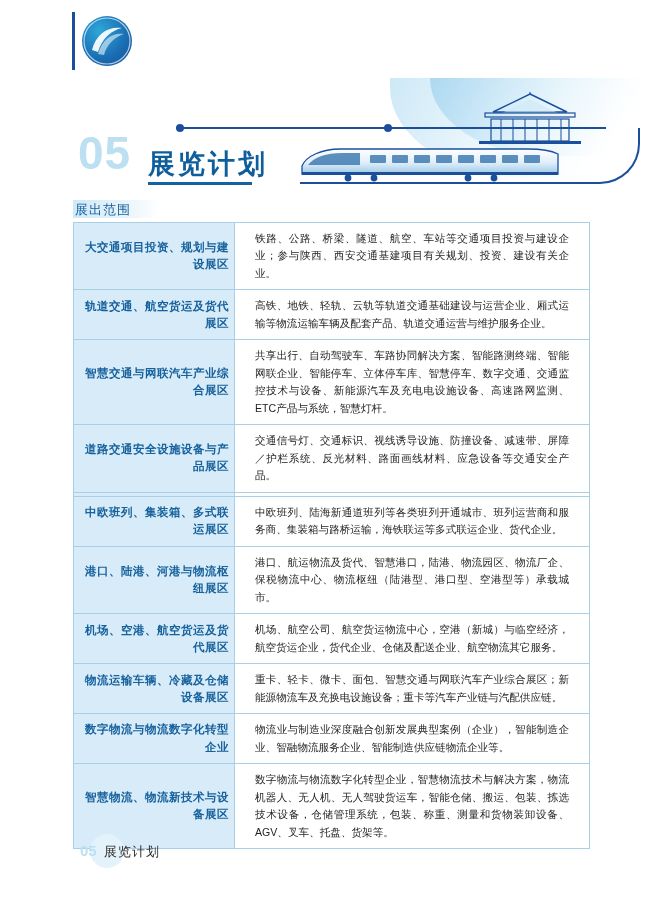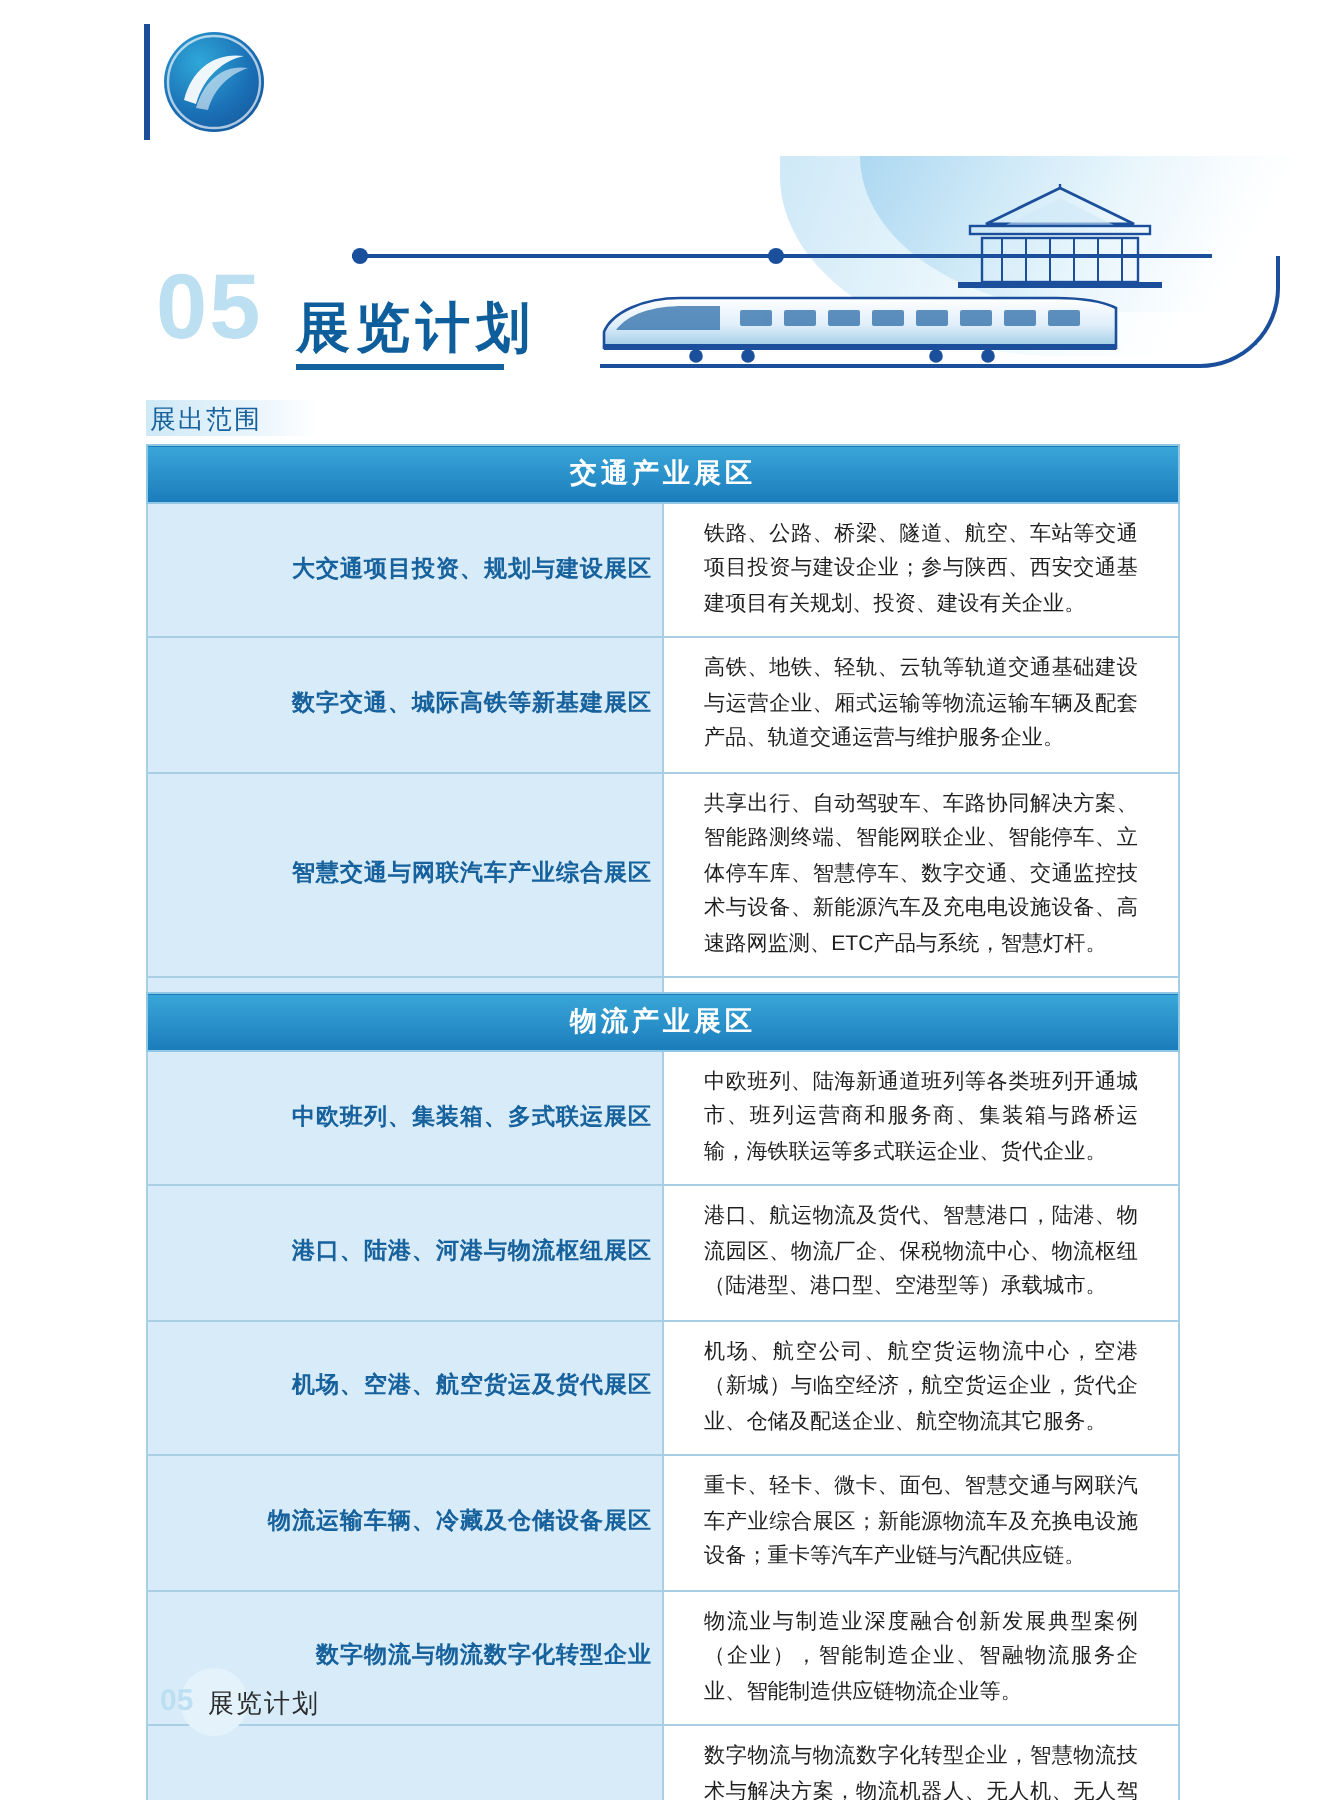--- a/index.html
+++ b/index.html
@@ -331,51 +331,45 @@
 <div class="sec-number">05</div>
 <div class="sec-title">展览计划</div>
 <div class="sec-underline"></div>
 
 <div class="sub-label">
   <span>展出范围</span>
 </div>
 
 <table class="tbl t1">
   <tbody>
-      <tr class="hdr">
-    <td colspan="2">交通产业展区</td>
-  </tr>
   <tr>
     <td class="cat">大交通项目投资、规划与建设展区</td>
     <td class="desc">铁路、公路、桥梁、隧道、航空、车站等交通项目投资与建设企业；参与陕西、西安交通基建项目有关规划、投资、建设有关企业。</td>
   </tr>
   <tr>
-    <td class="cat">数字交通、城际高铁等新基建展区</td>
+    <td class="cat">轨道交通、航空货运及货代展区</td>
     <td class="desc">高铁、地铁、轻轨、云轨等轨道交通基础建设与运营企业、厢式运输等物流运输车辆及配套产品、轨道交通运营与维护服务企业。</td>
   </tr>
   <tr>
     <td class="cat">智慧交通与网联汽车产业综合展区</td>
     <td class="desc">共享出行、自动驾驶车、车路协同解决方案、智能路测终端、智能网联企业、智能停车、立体停车库、智慧停车、数字交通、交通监控技术与设备、新能源汽车及充电电设施设备、高速路网监测、ETC产品与系统，智慧灯杆。</td>
   </tr>
   <tr>
     <td class="cat">道路交通安全设施设备与产品展区</td>
     <td class="desc">交通信号灯、交通标识、视线诱导设施、防撞设备、减速带、屏障／护栏系统、反光材料、路面画线材料、应急设备等交通安全产品。</td>
   </tr>
   <tr>
     <td class="cat">交通建设工程设备与养护技术展区</td>
     <td class="desc">交通建设工程机械、路桥设备，建设机械、路面机械，交通建设工程新技术、新设备，交通通道建设与维护、养护技术、设备与材料等。</td>
   </tr>
 </tbody>
   </table>
 
 <table class="tbl t2">
   <tbody>
-      <tr class="hdr">
-    <td colspan="2">物流产业展区</td>
-  </tr>
   <tr>
     <td class="cat">中欧班列、集装箱、多式联运展区</td>
     <td class="desc">中欧班列、陆海新通道班列等各类班列开通城市、班列运营商和服务商、集装箱与路桥运输，海铁联运等多式联运企业、货代企业。</td>
   </tr>
   <tr>
     <td class="cat">港口、陆港、河港与物流枢纽展区</td>
     <td class="desc">港口、航运物流及货代、智慧港口，陆港、物流园区、物流厂企、保税物流中心、物流枢纽（陆港型、港口型、空港型等）承载城市。</td>
   </tr>
   <tr>
     <td class="cat">机场、空港、航空货运及货代展区</td>

